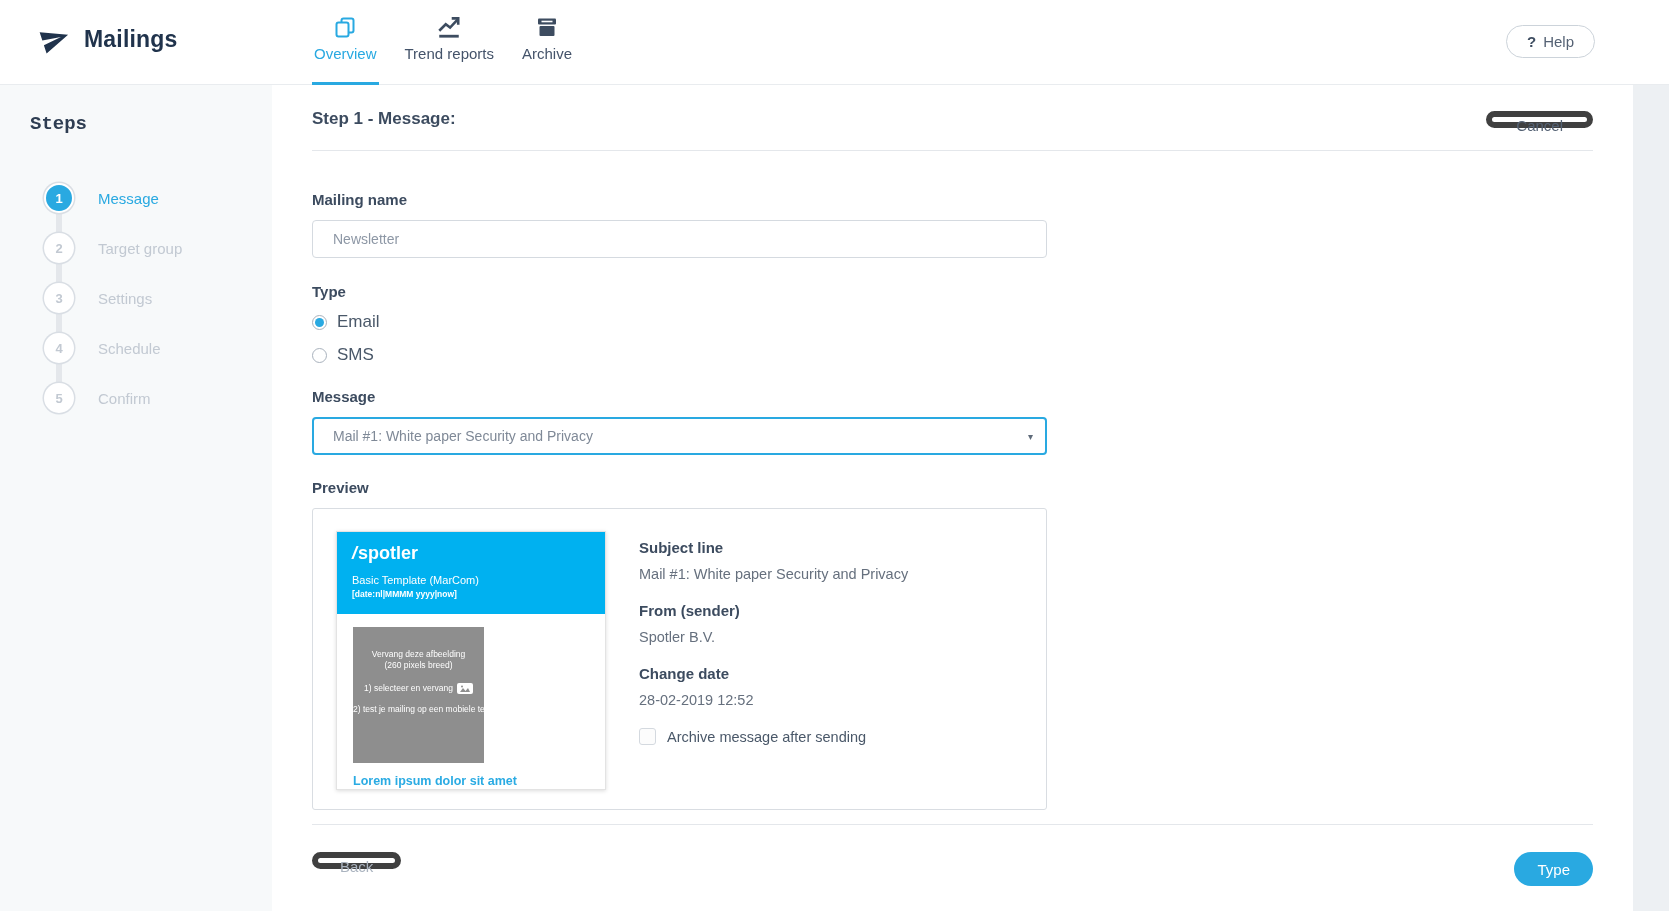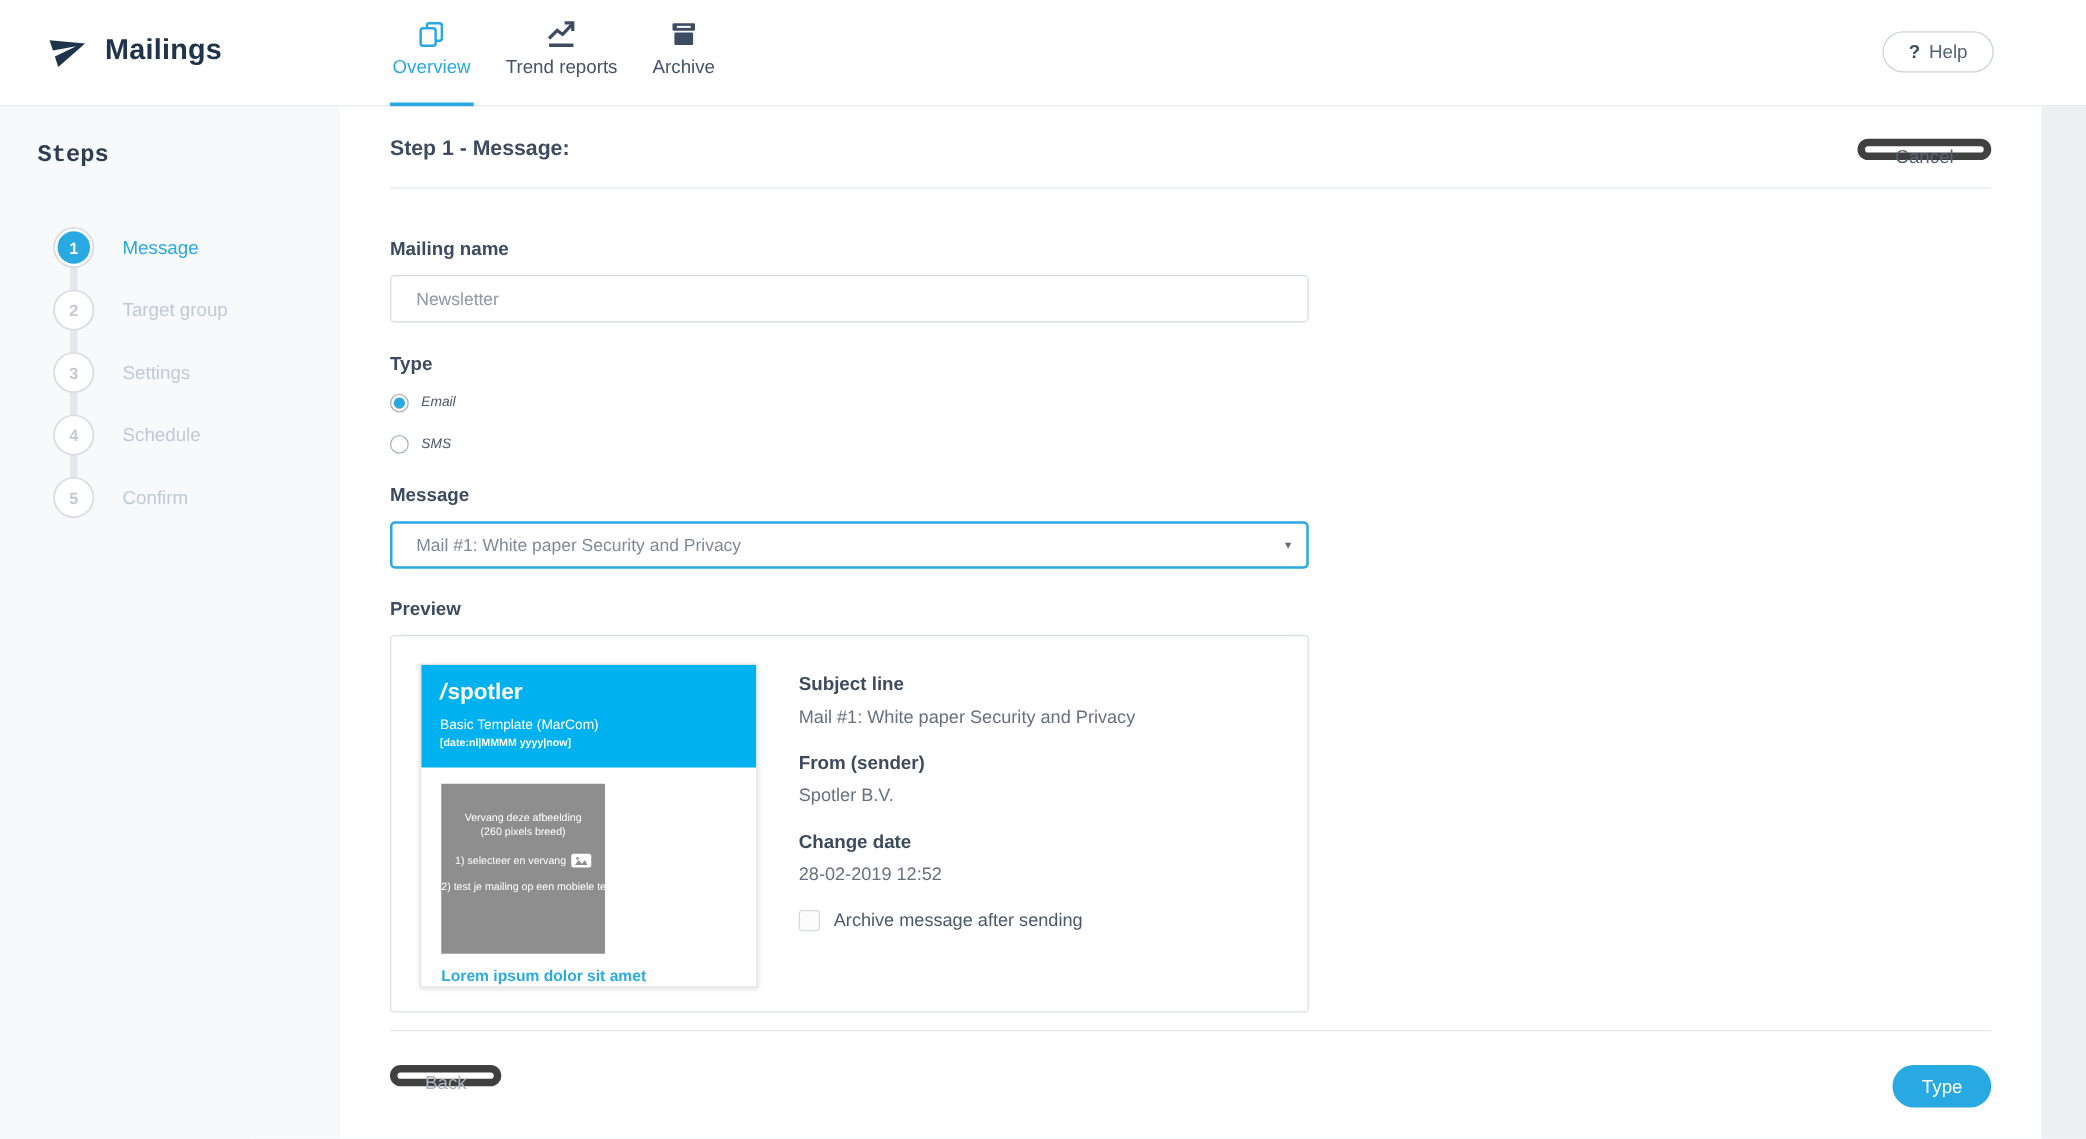--- a/index.html
+++ b/index.html
@@ -82,21 +82,21 @@
     padding:0 20px; font-size:14px; color:#8d97a5; outline:none; background:#fff;
     font-family:"Liberation Sans", sans-serif;
   }
   .lbl-type { margin-top:25px; }
   .radio-row { margin-top:11px; display:flex; align-items:center; height:22px; cursor:pointer; }
   .radio {
     width:15px; height:15px; border-radius:50%; border:1px solid #a9b2bd; background:#fff;
     display:flex; align-items:center; justify-content:center;
   }
   .radio.checked::after { content:""; width:9px; height:9px; border-radius:50%; background:#29a9e1; }
-  .radio-label { margin-left:10px; font-size:11px; color:#4a5869;font-style:italic; }
+  .radio-label { margin-left:10px; font-size:17px; color:#4a5869; }
 
   .lbl-message { margin-top:22px; }
   .select {
     margin-top:12px; width:735px; height:38px; border:2px solid #29a9e1; border-radius:4px;
     display:flex; align-items:center; padding:0 12px 0 19px; cursor:pointer; background:#fff;
   }
   .select-value { flex:1; font-size:14px; color:#7f8997; }
   .select-caret { font-size:10px; color:#5f6b7a; }
 
   .lbl-preview { margin-top:24px; }

